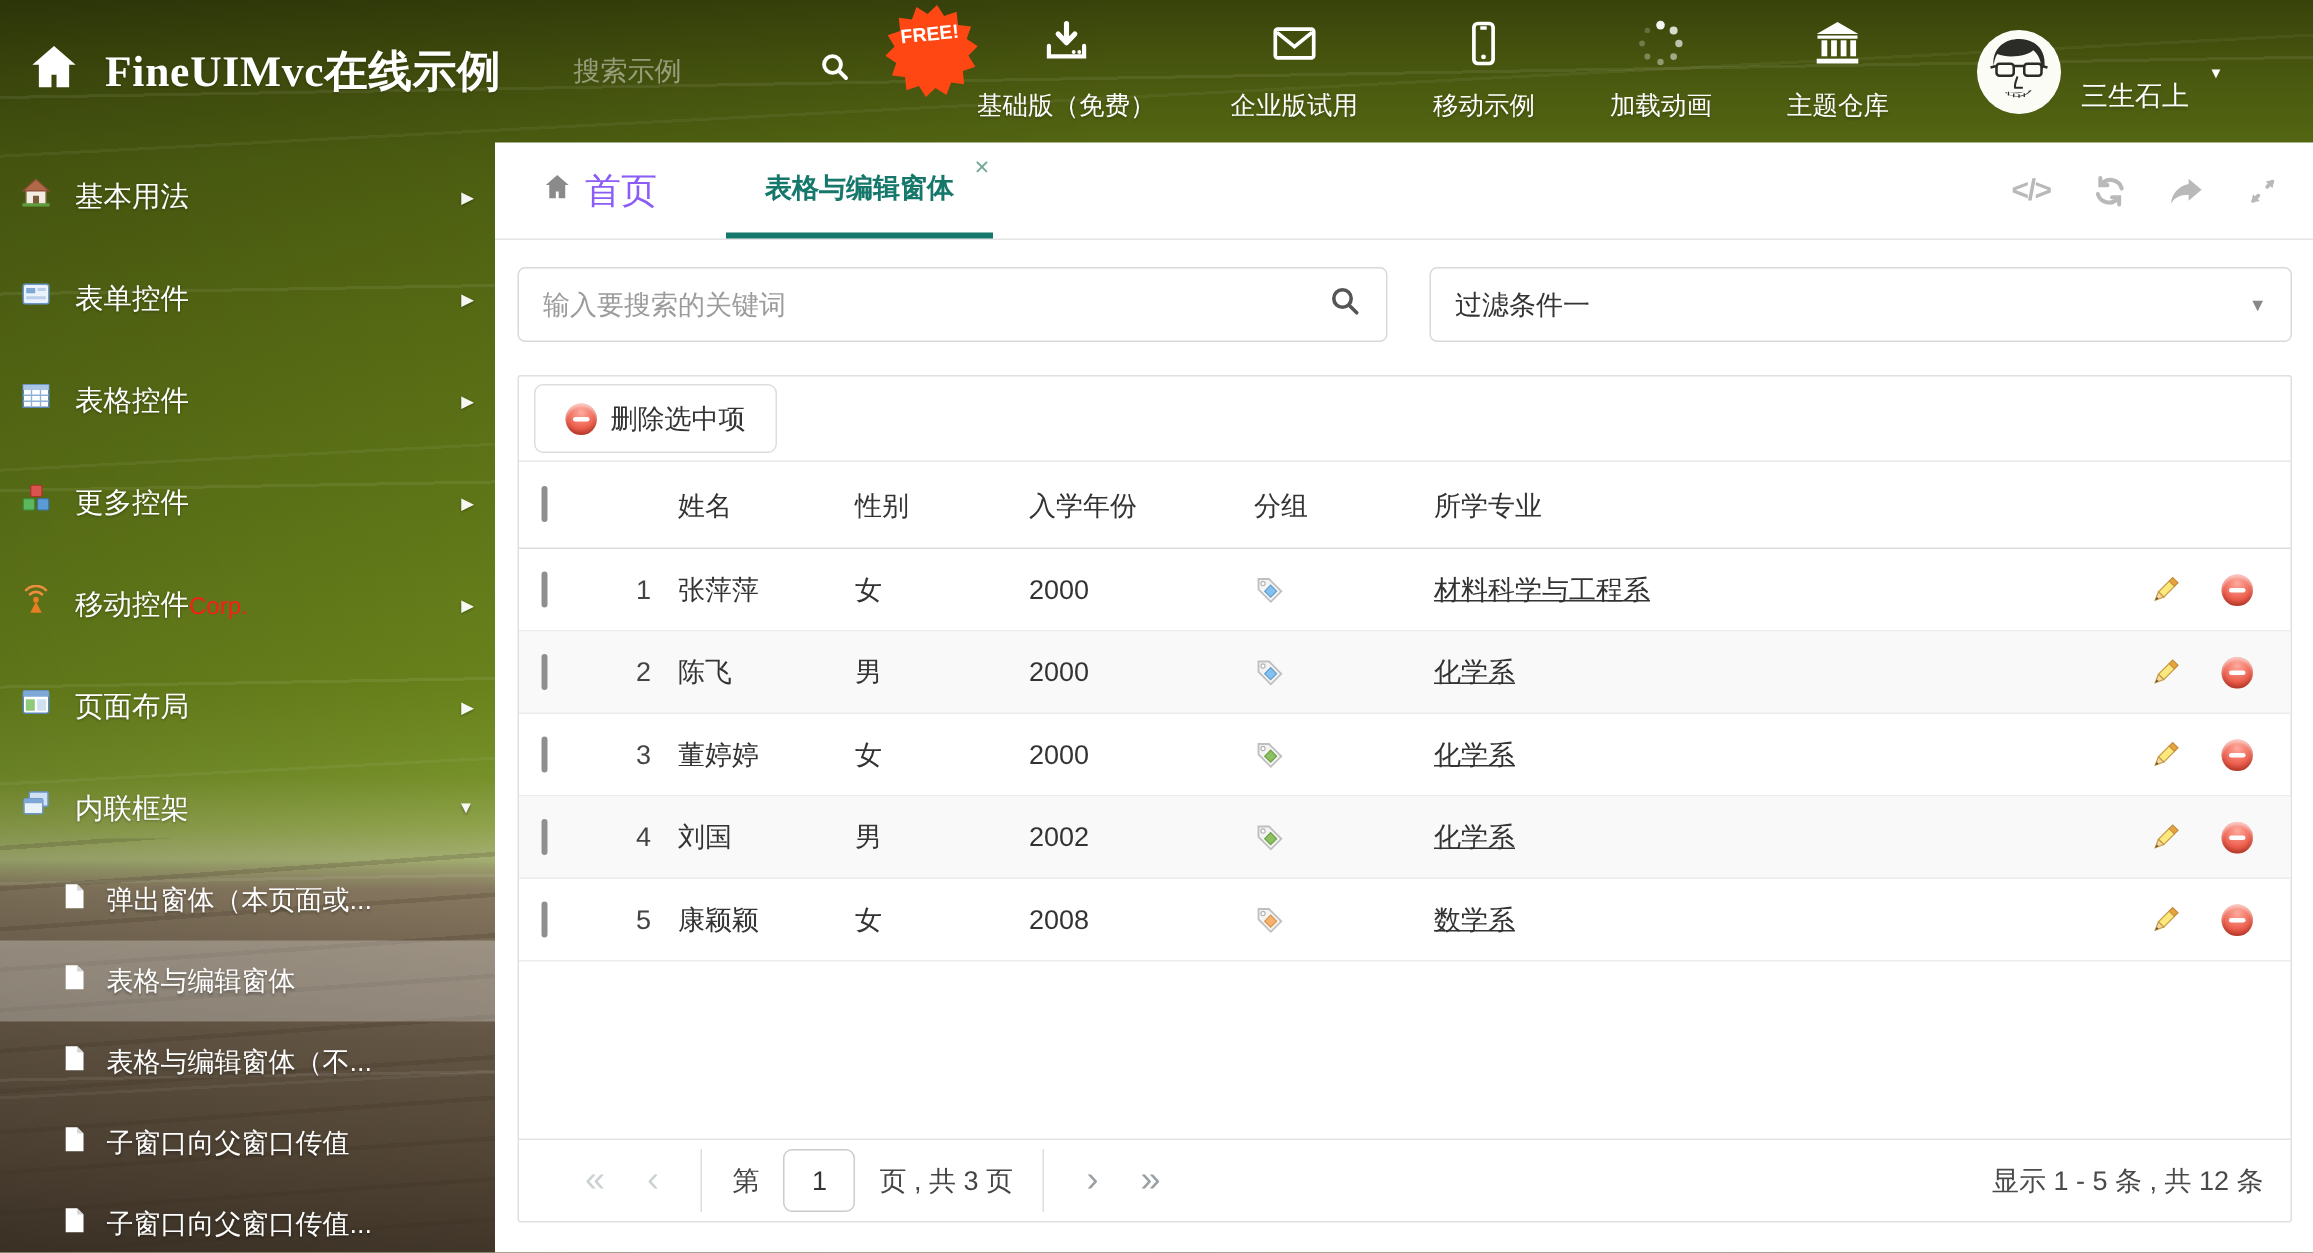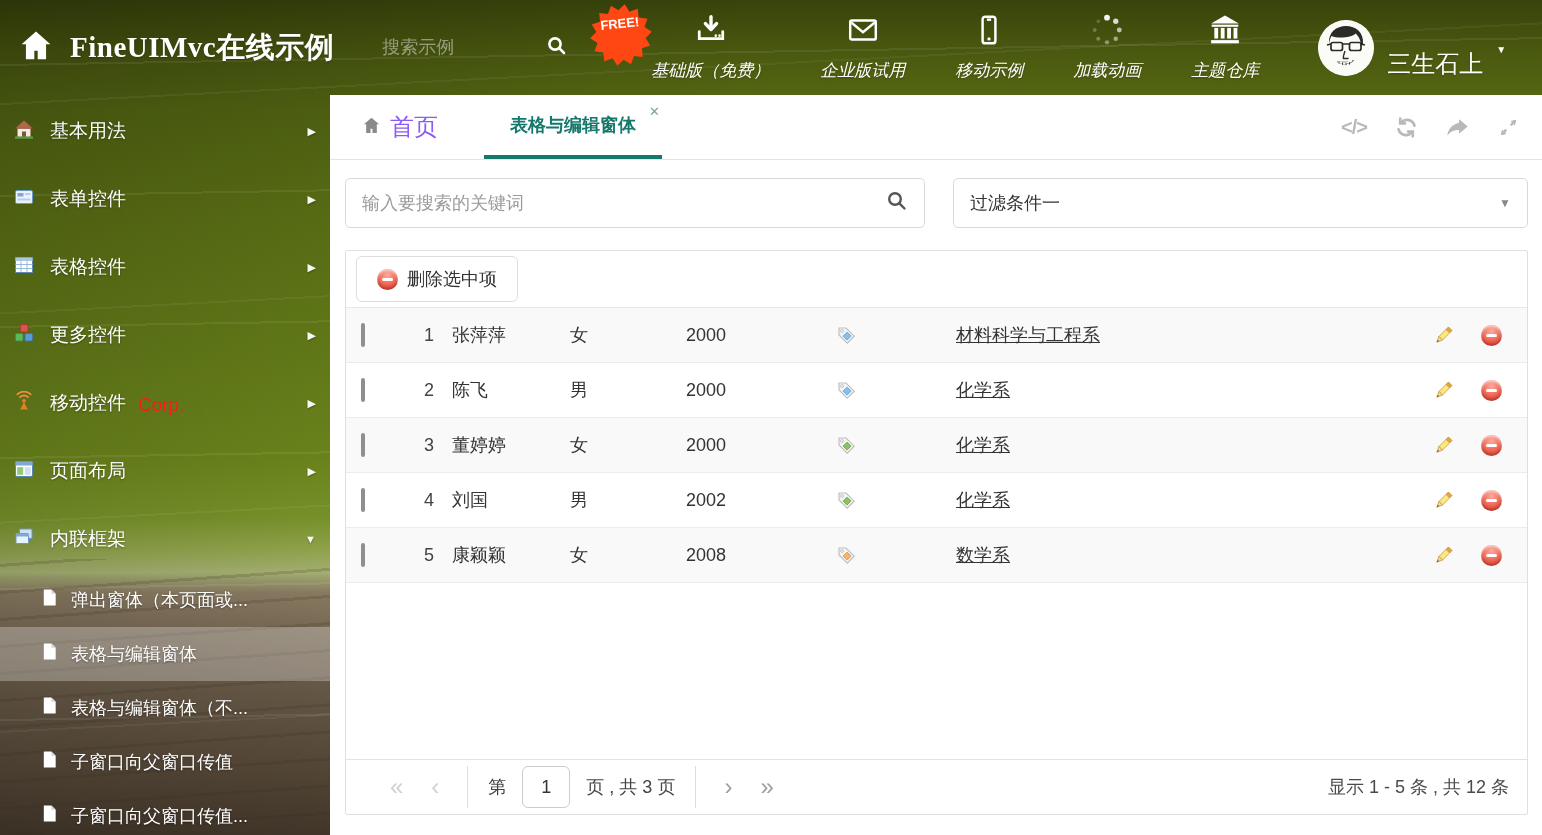--- a/index.html
+++ b/index.html
@@ -43,41 +43,41 @@
   .brand-title { font-size:29px; font-weight:bold; letter-spacing:.5px; text-shadow:0 1px 2px rgba(0,0,0,.25);font-family:Liberation Serif, serif; }
   .hdr-search { display:flex; align-items:center; margin-left:48px; width:200px; }
   .hdr-search input { background:transparent; border:none; outline:none; width:150px;
     font-size:18px; color:#fff; font-family:inherit; }
   .hdr-search input::placeholder { color:rgba(255,255,255,.45); }
   .hdr-search svg { width:22px; height:22px; margin-left:14px; }
   .hdr-nav { display:flex; margin-left:44px; }
   .hdr-nav-item { position:relative; display:flex; flex-direction:column; align-items:center;
     justify-content:center; gap:9px; padding:0 25px; cursor:pointer; }
   .hdr-nav-item svg { width:32px; height:32px; }
-  .hdr-nav-label { font-size:17px; white-space:nowrap; text-shadow:0 1px 2px rgba(0,0,0,.25);font-style:italic; }
+  .hdr-nav-label { font-size:17px; white-space:nowrap; text-shadow:0 1px 2px rgba(0,0,0,.25); }
   .free-badge { position:absolute; left:-36px; top:-10px; width:62px; height:62px;
     background:#ff4713; color:#fff; font-size:13px; font-weight:bold;
     display:flex; align-items:flex-start; justify-content:center; padding-top:12px;
     transform:rotate(-6deg);
     clip-path:polygon(100% 50%,89% 58.9%,95.1% 71.7%,81.3% 74.9%,81.2% 89.1%,67.4% 86%,61.1% 98.7%,50% 90%,38.9% 98.7%,32.6% 86%,18.8% 89.1%,18.7% 74.9%,4.9% 71.7%,11% 58.9%,0% 50%,11% 41.1%,4.9% 28.3%,18.7% 25.1%,18.8% 10.9%,32.6% 14%,38.9% 1.3%,50% 10%,61.1% 1.3%,67.4% 14%,81.2% 10.9%,81.3% 25.1%,95.1% 28.3%,89% 41.1%);
   }
   .user-area { display:flex; align-items:center; margin-left:34px; gap:13px; cursor:pointer; }
   .avatar { width:56px; height:56px; border-radius:50%; overflow:hidden; background:#fff; flex:none; }
   .avatar svg { width:100%; height:100%; }
-  .user-name { font-size:24px; text-shadow:0 1px 2px rgba(0,0,0,.25);margin-top:32px; }
+  .user-name { font-size:18px; text-shadow:0 1px 2px rgba(0,0,0,.25);margin-top:32px; }
   .user-caret { font-size:10px; padding-top:3px; }
 
   
   .sidebar { position:absolute; top:95px; left:0; width:330px; bottom:0; z-index:2;
     color:#fff; padding-top:2px; }
   .side-item { display:flex; align-items:center; height:68px; padding:0 14px; cursor:pointer;
     font-size:19px; text-shadow:0 1px 2px rgba(0,0,0,.35); }
   .side-item svg { width:20px; height:20px; flex:none; }
   .side-label { margin-left:16px; }
-  .side-badge { color:#ff1a1a; font-size:19px; margin-left:12px; padding-top:4px; text-shadow:none; }
+  .side-badge { color:#ff1a1a; font-size:16px; margin-left:0; padding-top:4px; text-shadow:none; }
   .side-caret { margin-left:auto; font-size:11px; opacity:.95; }
   .side-subitem { display:flex; align-items:center; height:54px; padding:0 14px 0 40px;
     cursor:pointer; font-size:18px; text-shadow:0 1px 2px rgba(0,0,0,.35); }
   .side-subitem svg { width:19px; height:19px; flex:none; }
   .side-subitem .side-label { margin-left:12px; white-space:nowrap; }
   .side-subitem.selected { background:rgba(255,255,255,.28); }
 
   
   .content { position:absolute; left:330px; top:95px; right:0; bottom:0; z-index:4;
     background:#fff; display:flex; flex-direction:column; }
@@ -456,20 +456,30 @@
     <div class="panel">
 
       <div class="toolbar">
         <button class="btn">
           <span class="ico-minus"></span>
           <span>删除选中项</span>
         </button>
       </div>
 
       <div class="grid">
+        <div class="g-row g-head">
+          <div class="cell-check"><span class="checkbox"></span></div>
+          <div class="cell-num"></div>
+          <div class="head-name">姓名</div>
+          <div>性别</div>
+          <div>入学年份</div>
+          <div>分组</div>
+          <div>所学专业</div>
+          <div></div>
+        </div>
 
         <div class="g-row">
           <div class="cell-check"><span class="checkbox"></span></div>
           <div class="cell-num">1</div>
           <div class="cell-name">张萍萍</div>
           <div>女</div>
           <div>2000</div>
           <div class="cell-tag tag-blue">
             <svg viewBox="0 0 21 21">
                 <path d="M3 3h7L18.2 11.2 11.2 18.2 3 10Z" fill="#f4f4f4" stroke="#bfbfbf" stroke-width="1.2"></path>

